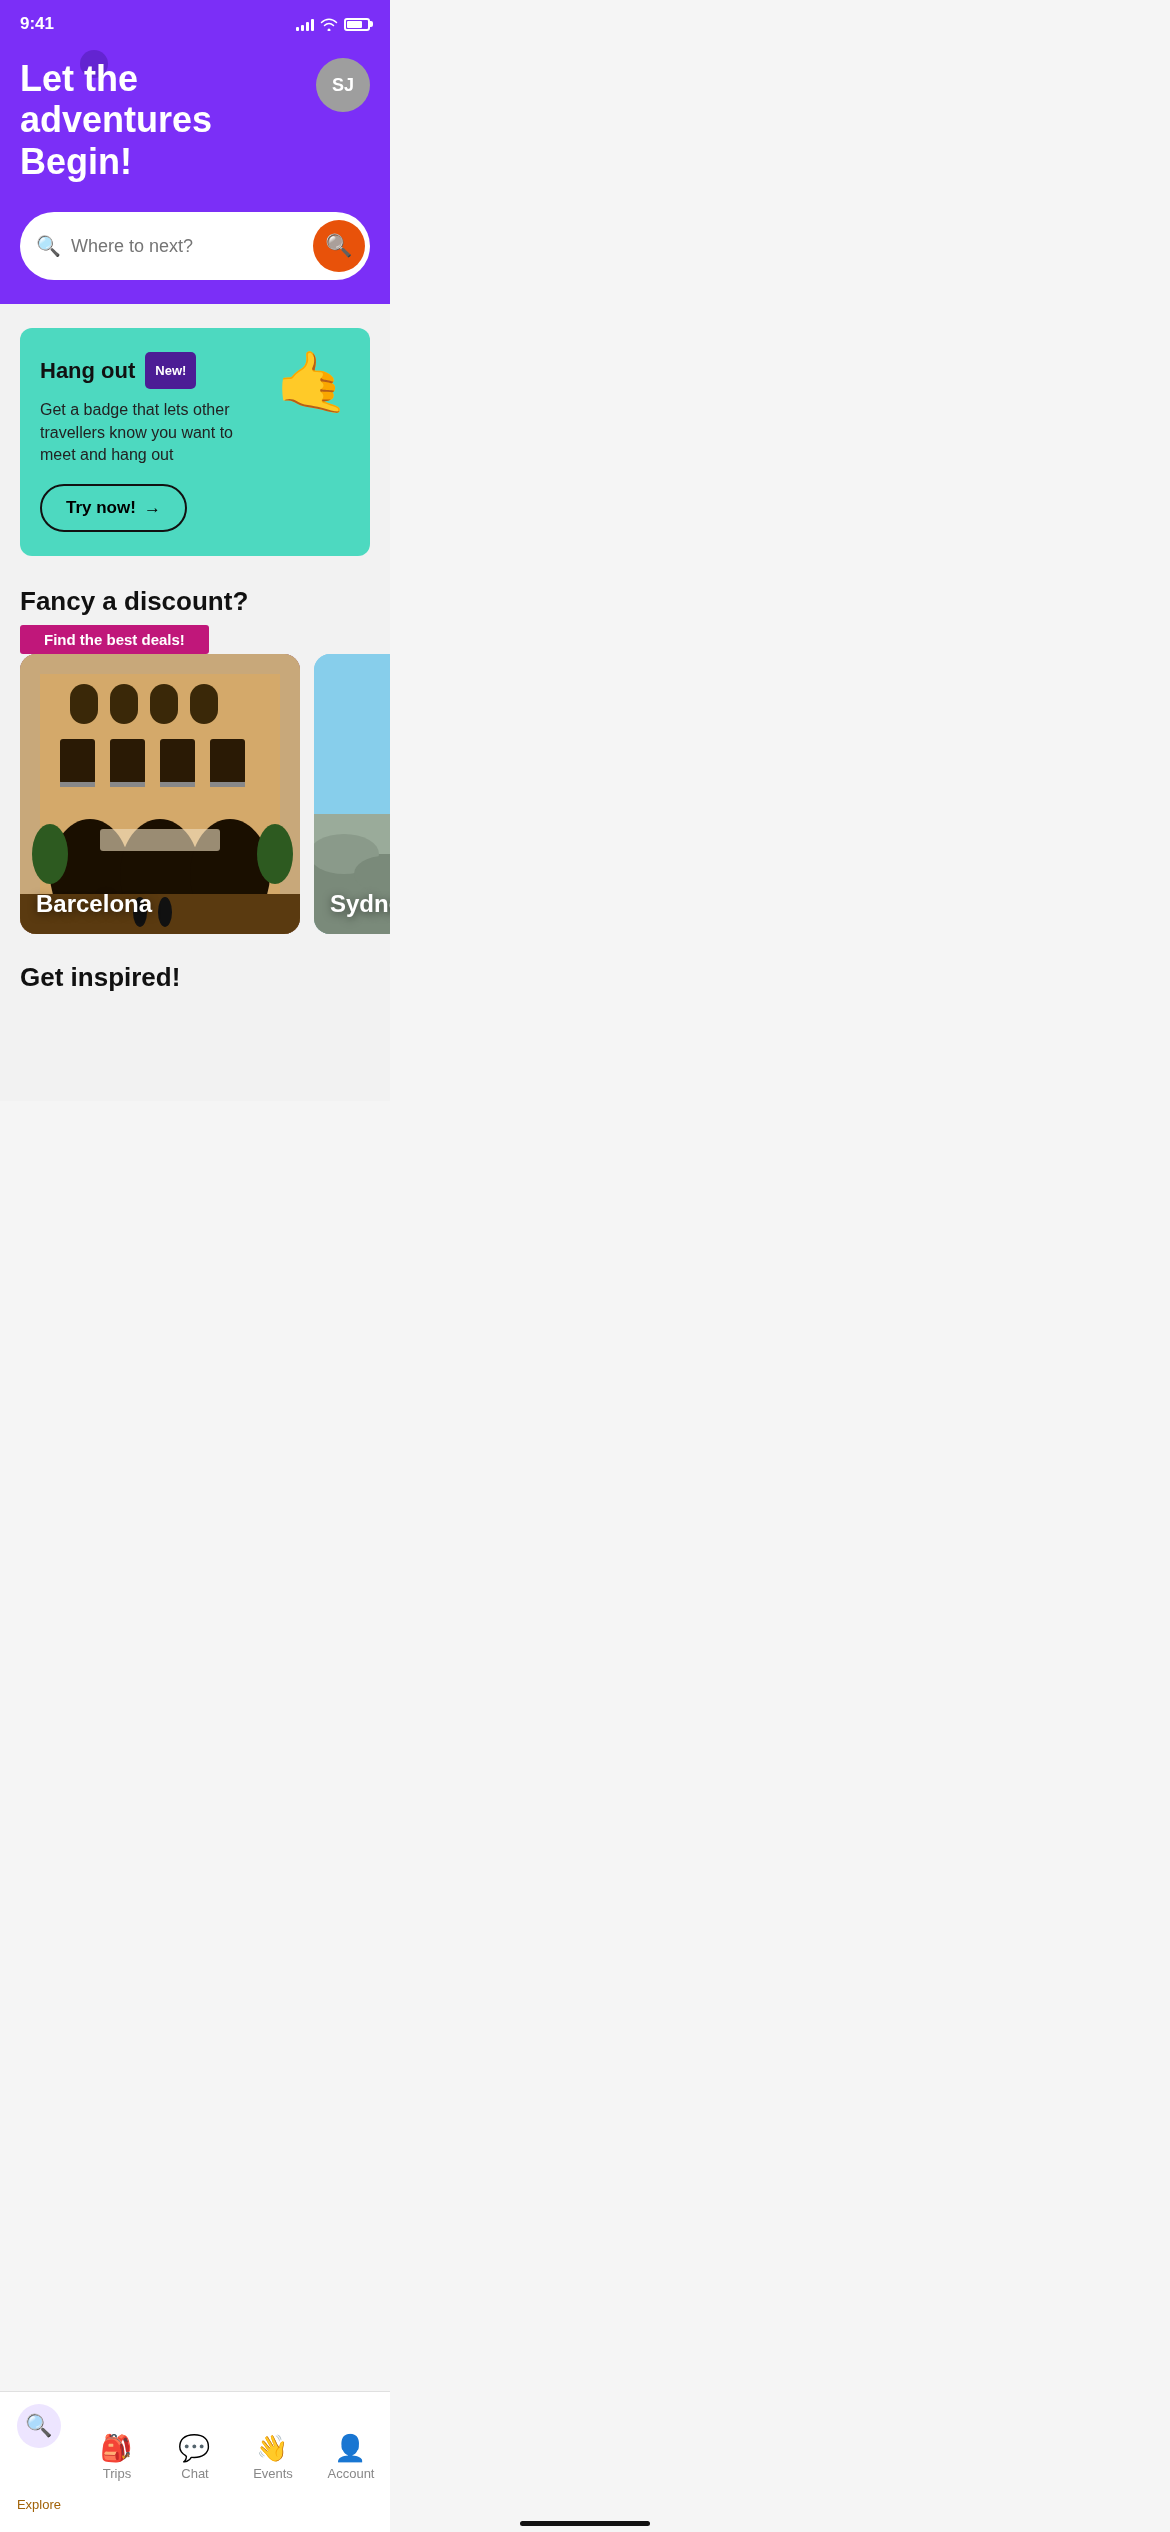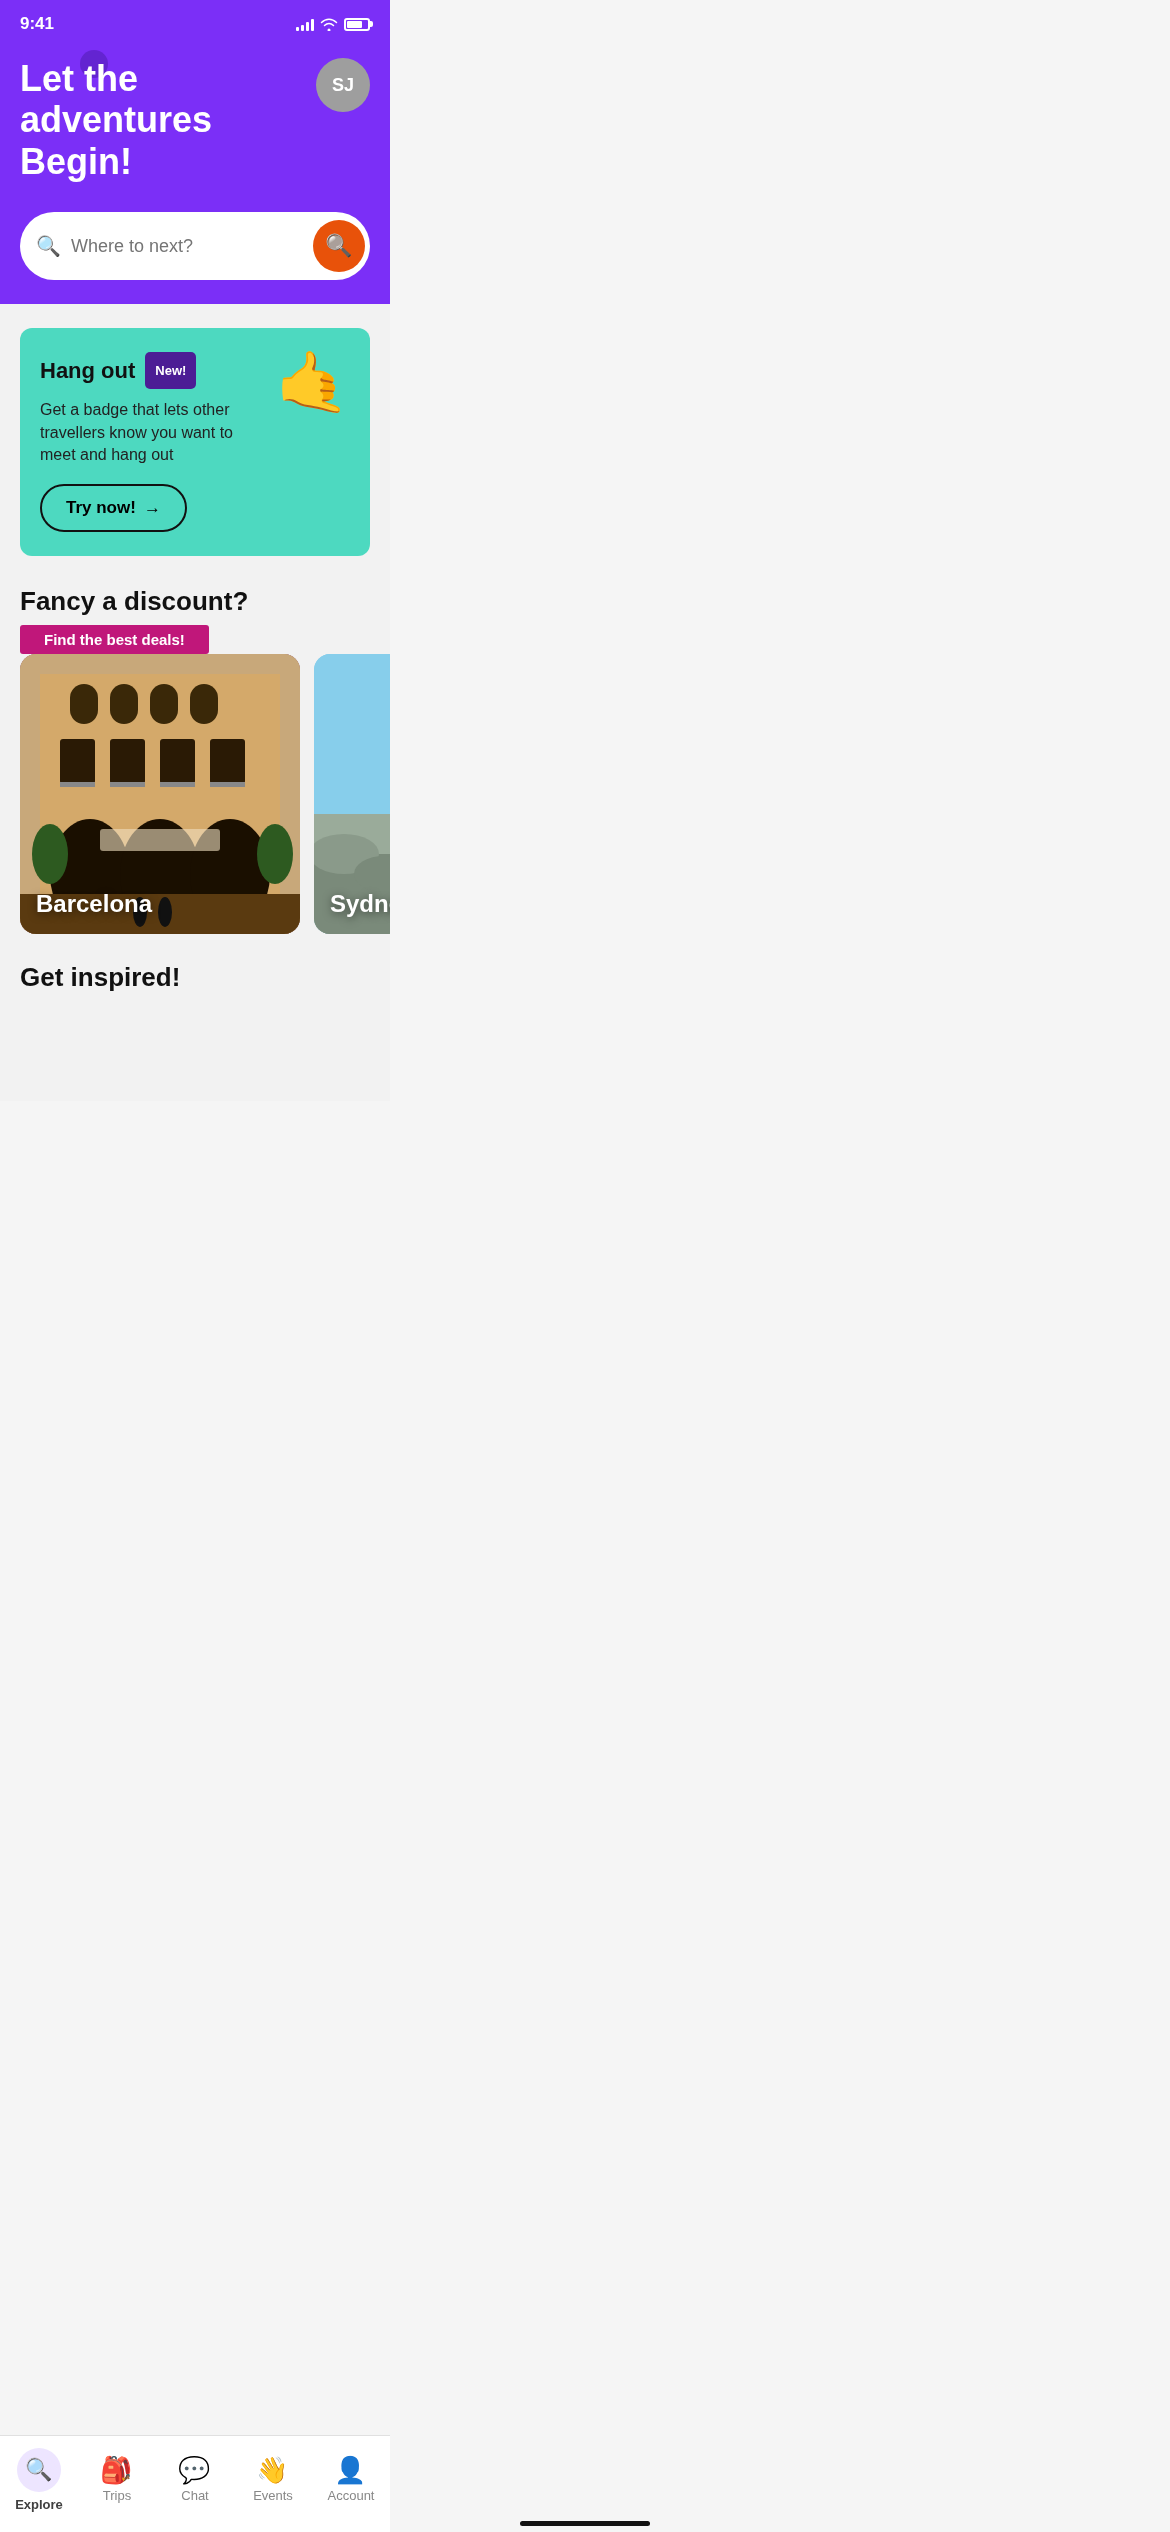--- a/index.html
+++ b/index.html
@@ -490,21 +490,21 @@
   </div>
 
 </div>
 
 <nav class="bottom-nav">
 
   <div class="nav-item active">
     <div class="nav-explore-bg">
       <span class="nav-icon" style="color:#7b2ff7; font-size:22px;">🔍</span>
     </div>
-    <span class="nav-label" style="color:#404040; font-weight:700;">Explore</span>
+    <span class="nav-label" style="color:#a16207; font-weight:400;margin-top:44px;">Explore</span>
   </div>
 
   <div class="nav-item">
     <span class="nav-icon">🎒</span>
     <span class="nav-label">Trips</span>
   </div>
 
   <div class="nav-item">
     <span class="nav-icon">💬</span>
     <span class="nav-label">Chat</span>

